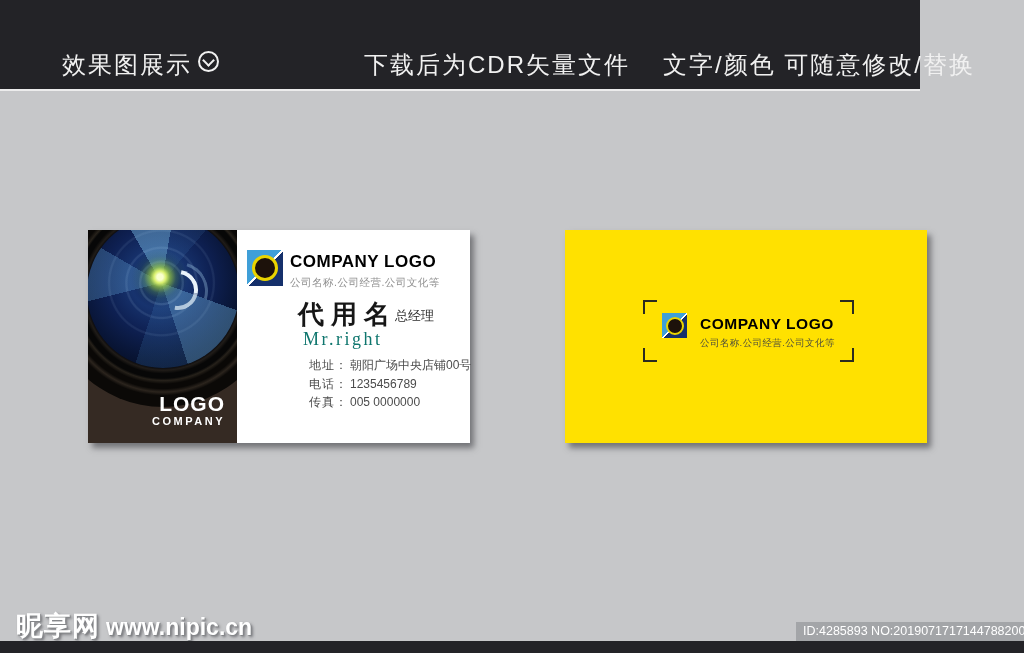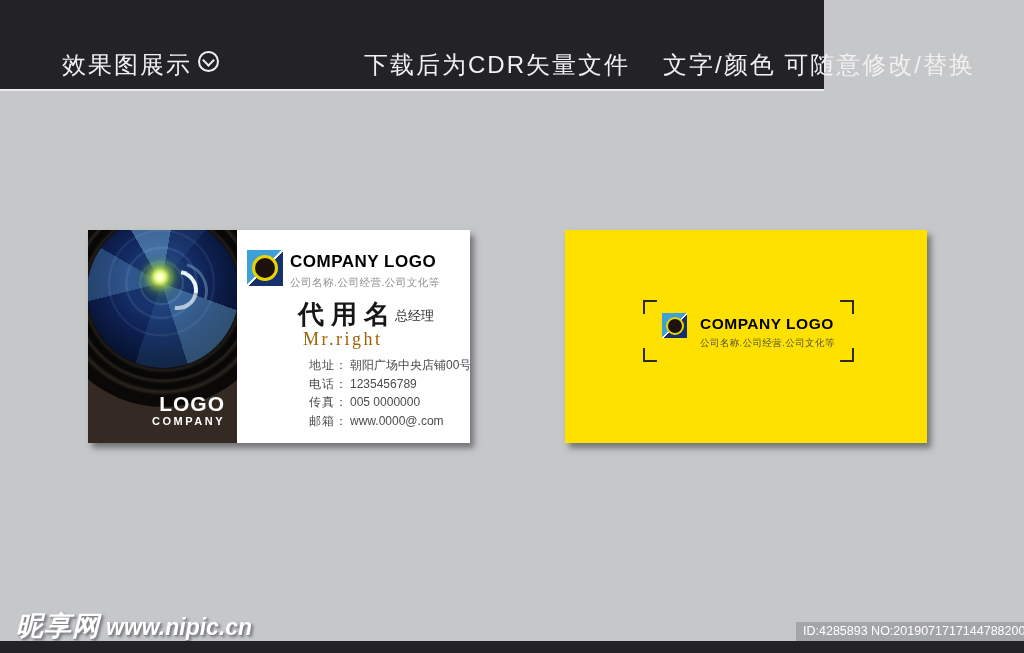--- a/index.html
+++ b/index.html
@@ -5,21 +5,21 @@
   * { margin:0; padding:0; box-sizing:border-box; }
   html,body { width:1024px; height:653px; }
   body {
     position:relative; overflow:hidden;
     background:#c6c7c9;
     font-family:"Liberation Sans", sans-serif;
   }
 
   
   .header {
-    position:absolute; left:0; top:0; width:824px; height:91px;
+    position:absolute; left:0; top:0; width:920px; height:91px;
     background:#232327; border-bottom:2px solid #ececec;padding-left:33px;
   }
   .hdr-text { position:absolute; color:#f1f1f1; font-size:24px; letter-spacing:2px; white-space:nowrap; }
   .hdr-left  { left:62px;  top:49px; }
   .hdr-mid   { left:364px; top:49px; }
   .hdr-right { left:663px; top:49px; }
   .icon-chevron {
     position:absolute; left:198px; top:51px; width:21px; height:21px;
     border:2px solid #f1f1f1; border-radius:50%;
   }
@@ -106,21 +106,21 @@
   .front-logomark .dot { left:5px; top:5px; width:26px; height:26px; border:3px solid #e9d400; }
   .front-logotext { position:absolute; left:53px; top:22px; }
   .logo-title { font-size:17px; font-weight:800; color:#000000; letter-spacing:.5px; white-space:nowrap; }
   .front-logotext .logo-sub { font-size:10.5px; color:#8f8f8f; margin-top:4px; letter-spacing:.5px; white-space:nowrap; }
 
   .name-row { position:absolute; left:61px; top:70px; display:flex; align-items:flex-end; white-space:nowrap; }
   .name-cn { font-size:26px; font-weight:700; color:#161616; letter-spacing:7px; line-height:28px; }
   .name-title { font-size:13px; color:#2b2b2b; margin:0 0 3px -2px; }
   .name-en {
     position:absolute; left:66px; top:99px;
-    font-family:"Liberation Serif", serif; font-size:18px; letter-spacing:2.5px; color:#a16207;
+    font-family:"Liberation Serif", serif; font-size:18px; letter-spacing:2.5px; color:#0f766e;
   }
 
   .contacts { position:absolute; left:28px; top:126px; font-size:12px; color:#4b4b4b;margin-left:44px; }
   .c-row { height:18.5px; line-height:18.5px; white-space:nowrap; }
   .c-label { letter-spacing:1px; }
   .c-val { margin-left:2px; }
 
   
   .mark-box { position:absolute; left:80px; top:72px; width:207px; height:58px; }
   .cropmark { position:absolute; width:14px; height:14px; }
@@ -131,21 +131,21 @@
 
   .back-logomark { position:absolute; left:97px; top:83px; width:25px; height:25px; }
   .back-logomark .dot { left:3.5px; top:3.5px; width:18px; height:18px; border:2px solid #e9d400; }
   .back-logotext { position:absolute; left:135px; top:85px; }
   .back-logotext .logo-title { font-size:15.5px; }
   .back-logotext .logo-sub { font-size:9.5px; color:#4f4f3a; margin-top:4px; letter-spacing:.4px; white-space:nowrap; }
 
   
   .watermark {
     position:absolute; left:16px; bottom:9px; color:#ffffff;
-    font-style:italic; font-weight:bold; white-space:nowrap;
+    font-weight:bold; white-space:nowrap;
     text-shadow:1px 1px 0 #85878a, 2px 2px 3px rgba(70,70,75,.7);
     margin-top:41px;
   }
   .wm-cn  { font-size:27px; letter-spacing:1px; }
   .wm-url { font-size:23px; margin-left:6px; }
   .id-badge {
     position:absolute; right:0; bottom:12px; width:228px; height:19px;
     background:#a3a5a8; color:#ffffff; font-size:12.5px; line-height:19px;
     padding-left:7px; white-space:nowrap;
   }
@@ -195,23 +195,20 @@
     <div class="contacts">
       <div class="c-row">
         <span class="c-label">地址：</span><span class="c-val">朝阳广场中央店铺00号</span>
       </div>
       <div class="c-row">
         <span class="c-label">电话：</span><span class="c-val">1235456789</span>
       </div>
       <div class="c-row">
         <span class="c-label">传真：</span><span class="c-val">005  0000000</span>
       </div>
-      <div class="c-row">
-        <span class="c-label">邮箱：</span><span class="c-val">www.0000@.com</span>
-      </div>
     </div>
   </div>
 </div>
 
 <div class="card card-back" style="background-color: rgb(255, 225, 0);">
   <div class="mark-box">
     <div class="cropmark cm-tl"></div>
     <div class="cropmark cm-tr"></div>
     <div class="cropmark cm-bl"></div>
     <div class="cropmark cm-br"></div>

